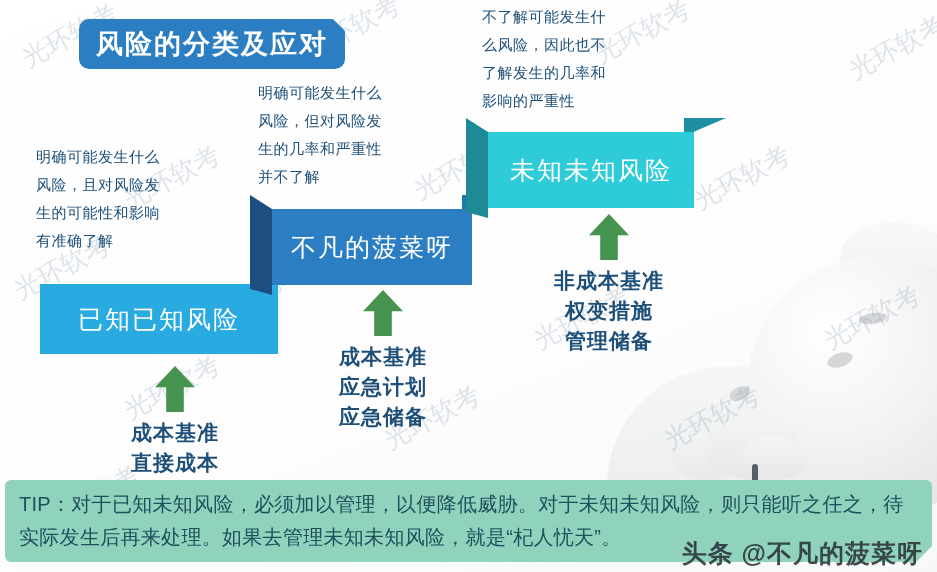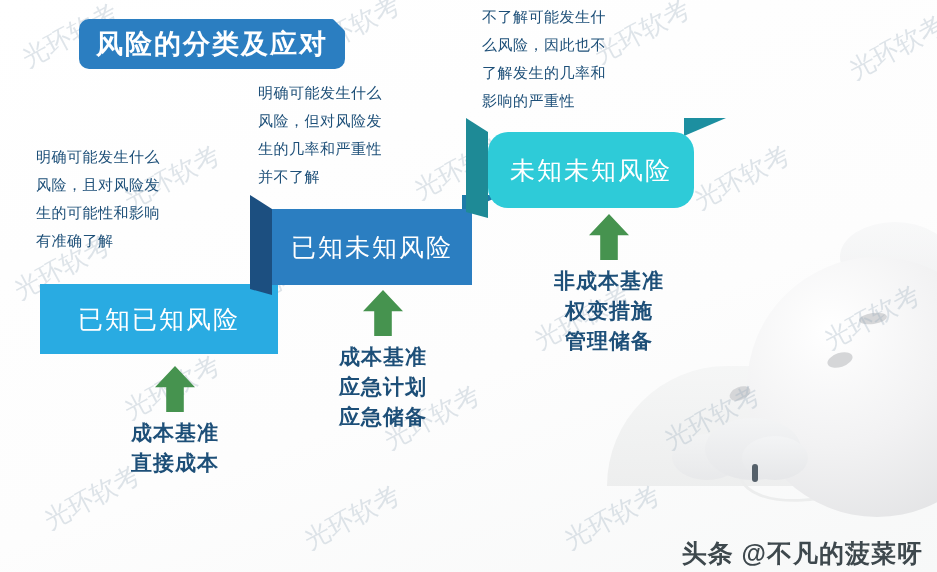--- a/index.html
+++ b/index.html
@@ -176,21 +176,20 @@
   #step-3 { left: 466px; top: 118px; width: 228px; height: 105px; }
   #step-3 .fold {
     height: 100px;
     background: #1e8a96;
     clip-path: polygon(0 0, 100% 14px, 100% 100%, 0 calc(100% - 6px));
   }
   #step-3 .step-band {
     left: 22px; top: 14px;
     width: 206px; height: 76px;
     background: #2ecbd8;
-    border-radius: 20px;
   }
   #step-3 .tail {
     left: 218px; top: 0;
     border-left: 42px solid #1d8fa0;
     border-bottom: 18px solid transparent;
     border-top: 0;
   }
 
   
   .desc {
@@ -313,21 +312,21 @@
 了解发生的几率和
 影响的严重性</div>
 
   <div class="step" id="step-1">
     <div class="step-band">已知已知风险</div>
   </div>
 
   <div class="step" id="step-2">
     <div class="tail"></div>
     <div class="fold"></div>
-    <div class="step-band">已知未知风险</div>
+    <div class="step-band">不凡的菠菜呀</div>
   </div>
 
   <div class="step" id="step-3">
     <div class="tail"></div>
     <div class="fold"></div>
     <div class="step-band">未知未知风险</div>
   </div>
 
   <div class="arrow-group" id="arrow-1">
     <div class="arrow"></div>
@@ -342,16 +341,19 @@
 应急储备</div>
   </div>
 
   <div class="arrow-group" id="arrow-3">
     <div class="arrow"></div>
     <div class="arrow-label">非成本基准
 权变措施
 管理储备</div>
   </div>
 
+  <div id="tip-bar">
+    <div id="tip-text">TIP：对于已知未知风险，必须加以管理，以便降低威胁。对于未知未知风险，则只能听之任之，待实际发生后再来处理。如果去管理未知未知风险，就是“杞人忧天”。</div>
+  </div>
 
   <div id="bottom-watermark">头条 @不凡的菠菜呀</div>
 
 </div>
 
 </body></html>

